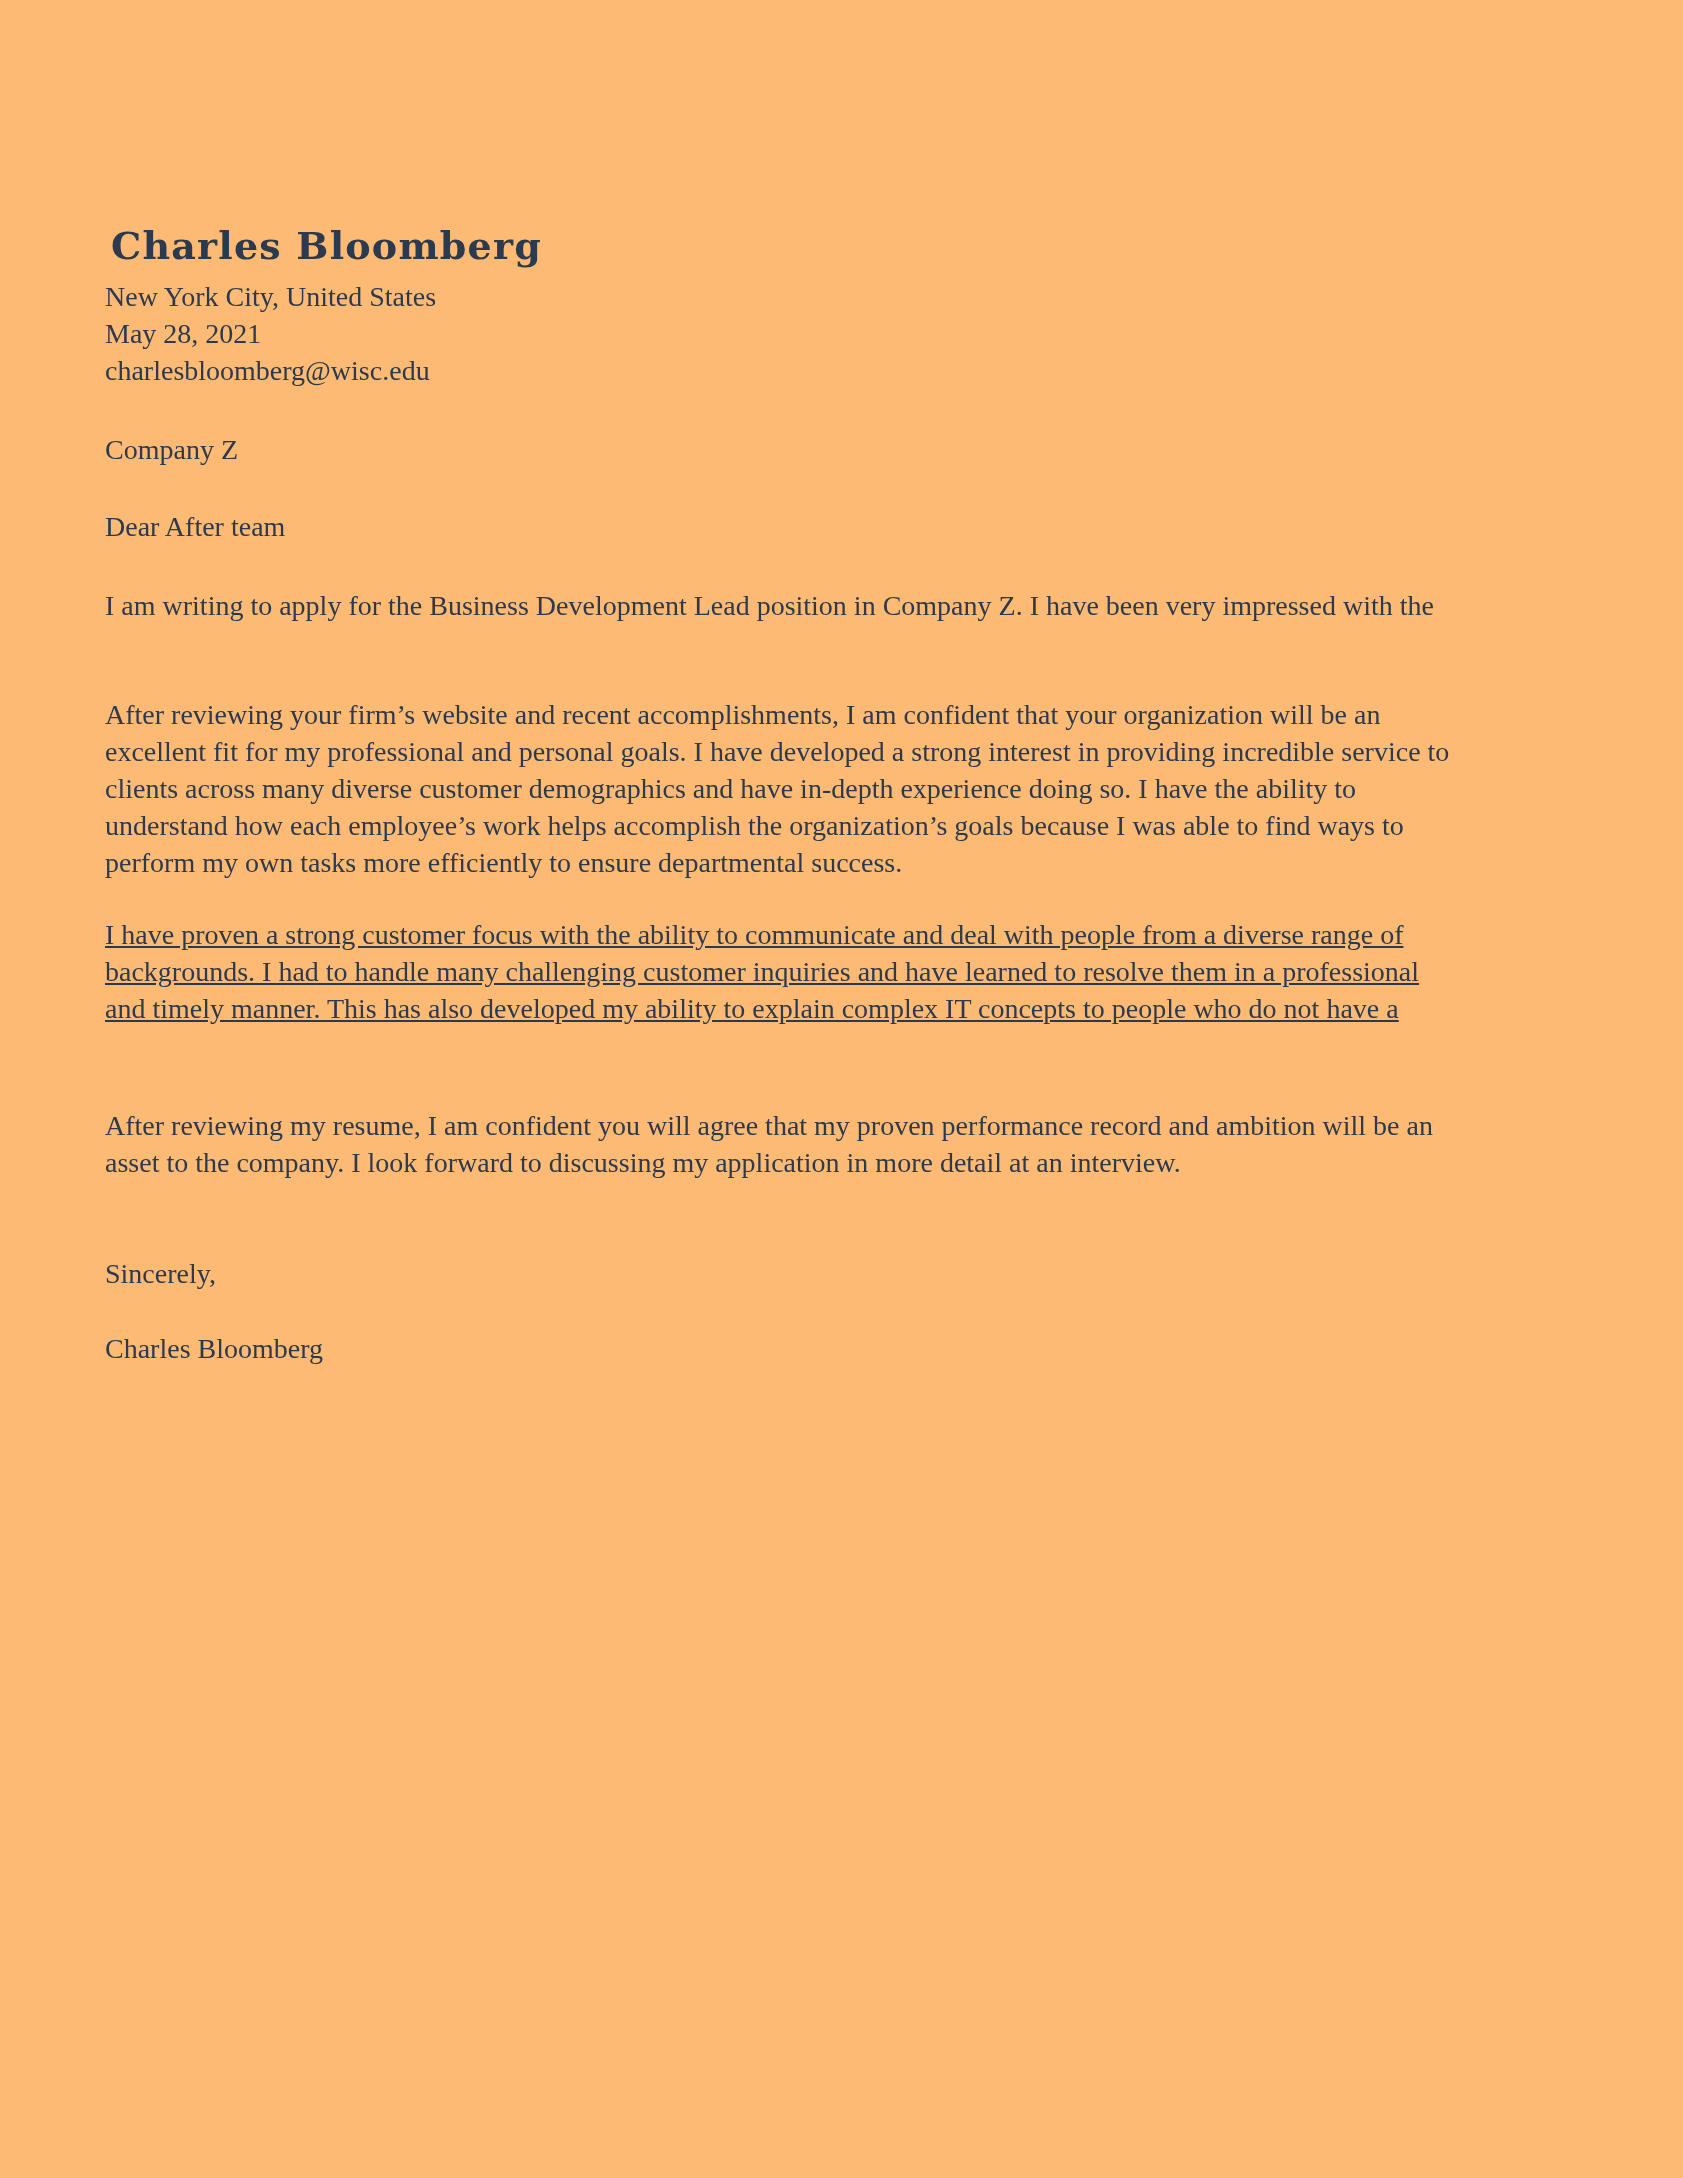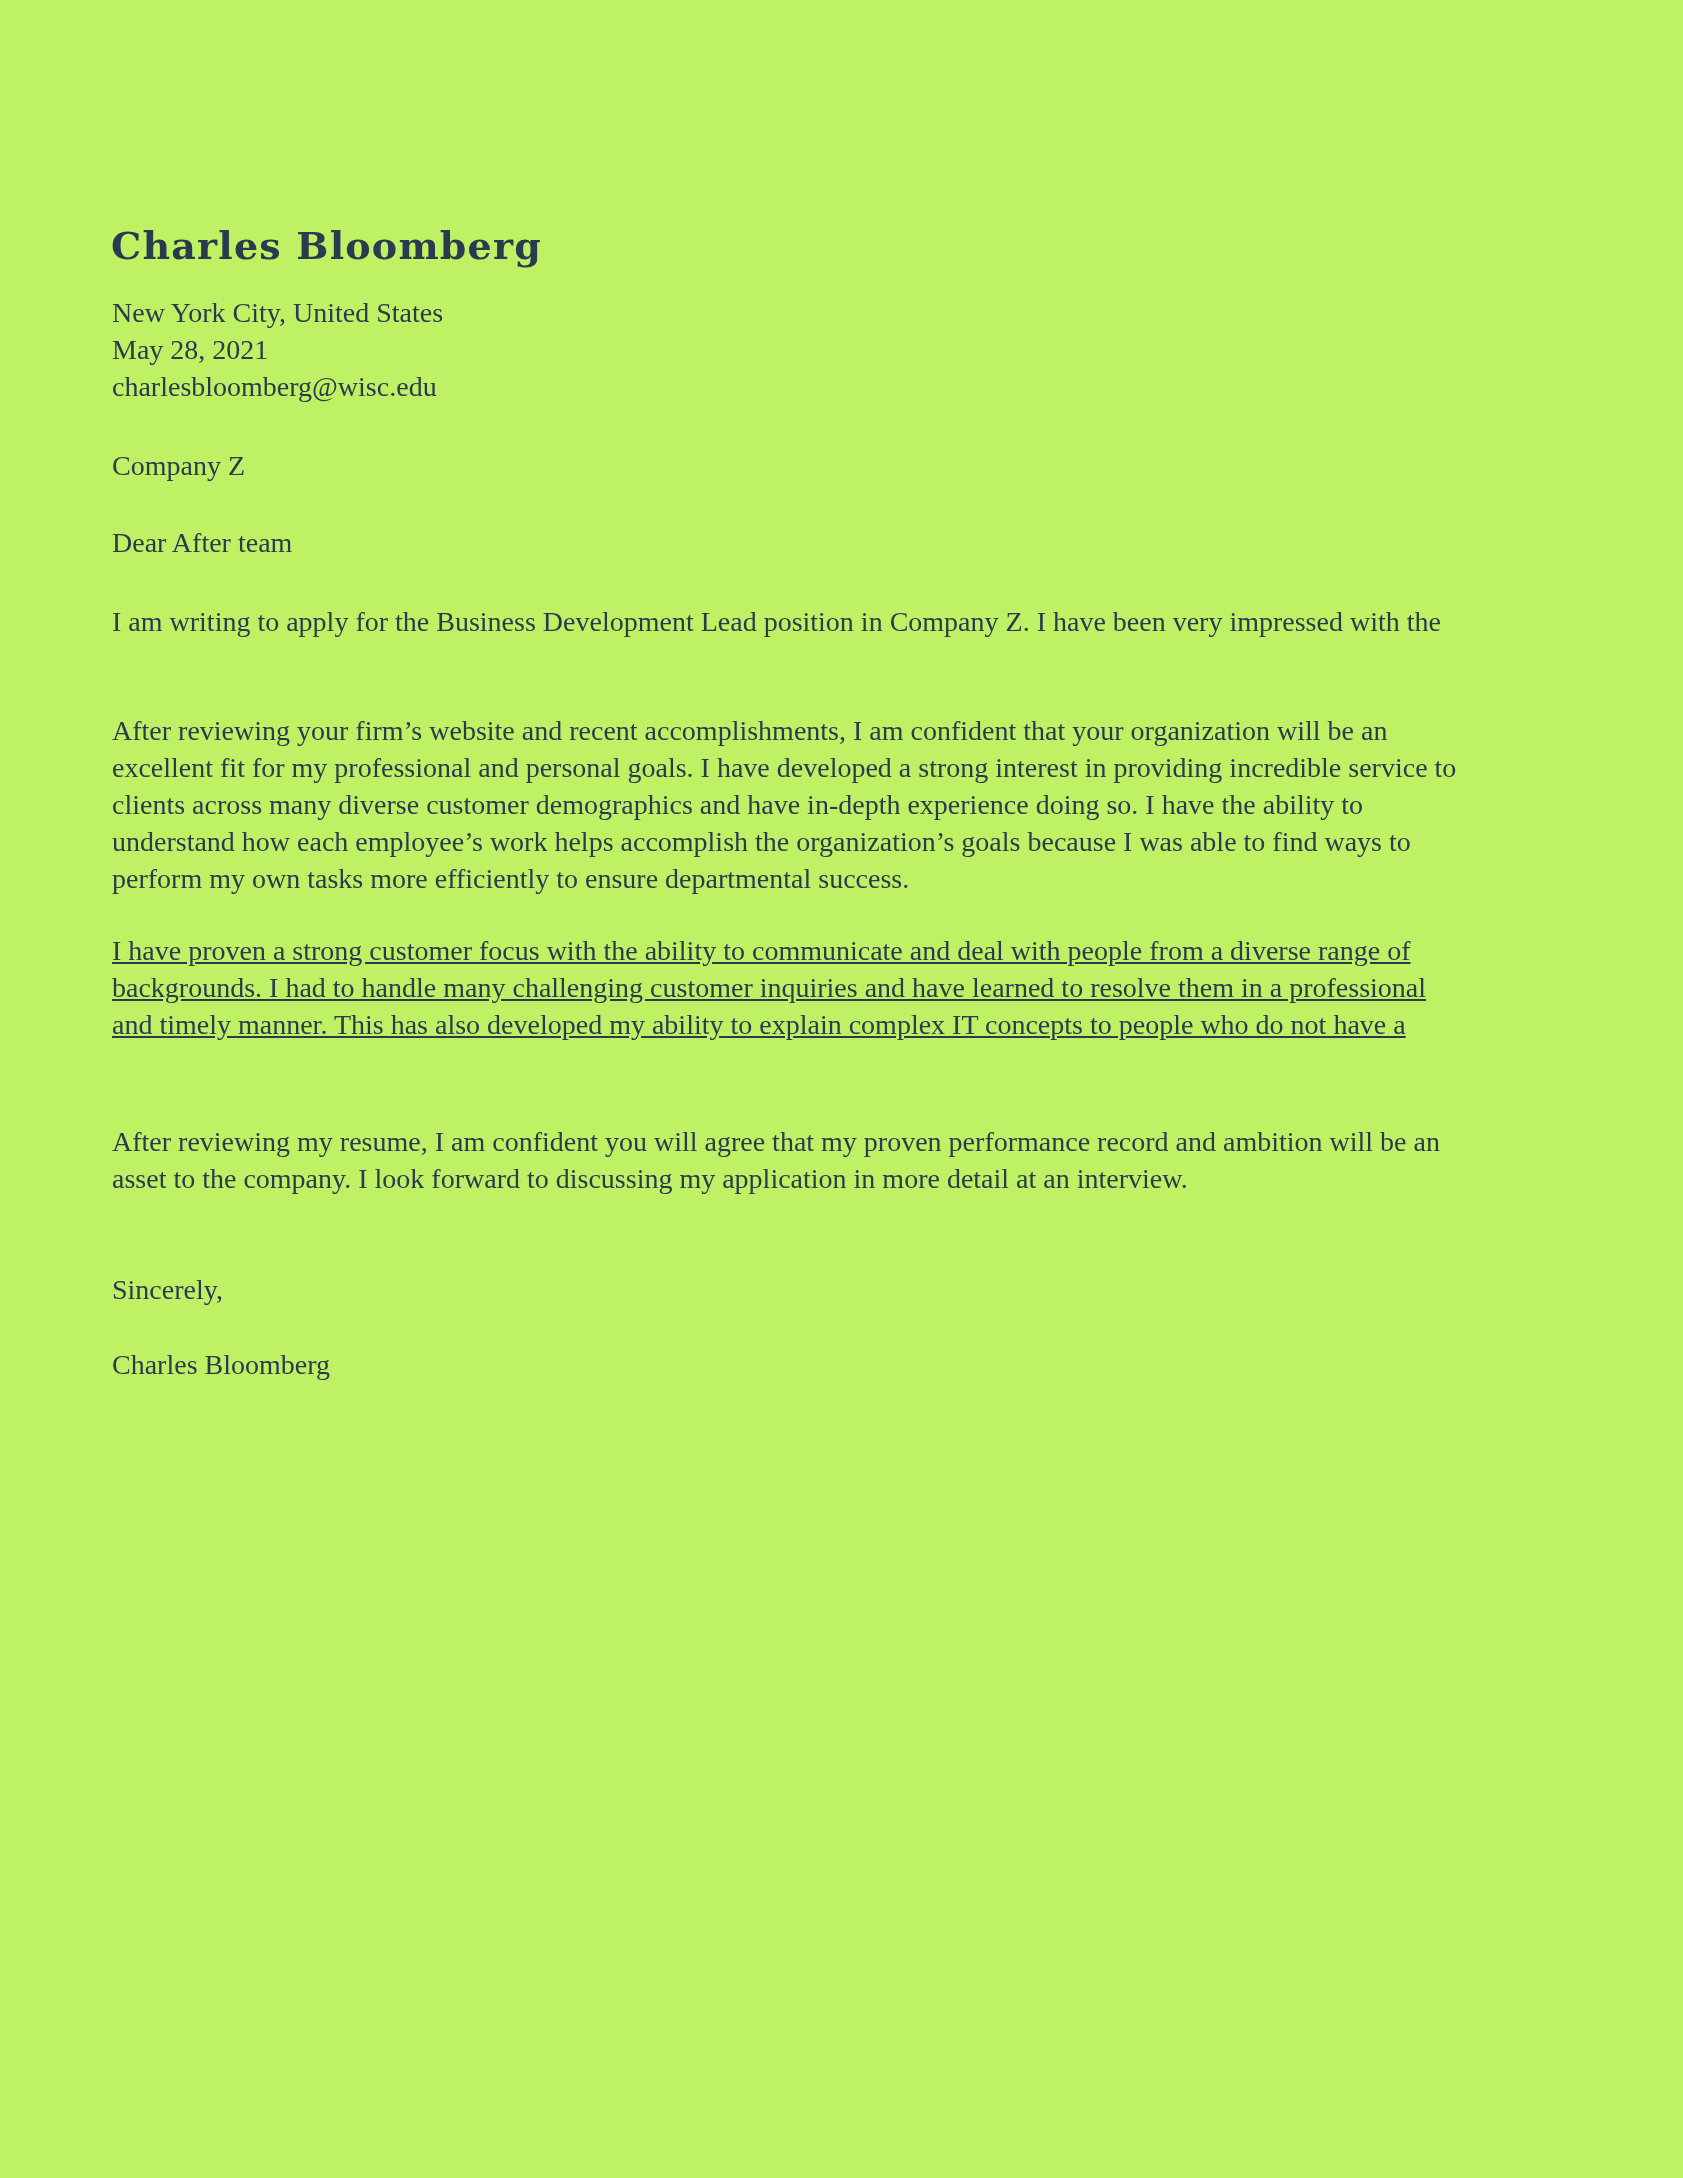--- a/index.html
+++ b/index.html
@@ -1,18 +1,18 @@
 <!DOCTYPE html>
 <html><head>
 <meta charset="utf-8">
 <style>
   html, body { margin: 0; padding: 0; background: #ffffff; }
   body { width: 1683px; height: 2178px; position: relative; overflow: hidden; }
-  .page { position: absolute; left: 0; top: 0; width: 1683px; height: 2178px; background: #bef264; color: #2d3a4d; font-family: "Liberation Serif", "DejaVu Serif", serif; }
-  .blk { position: absolute; left: 112px; width: 1465px; margin-top: 16px; }
+  .page { position: absolute; left: 0; top: 0; width: 1683px; height: 2178px; background: #fdba74; color: #2d3a4d; font-family: "Liberation Serif", "DejaVu Serif", serif; }
+  .blk { position: absolute; left: 105px; width: 1465px; }
   .line { display: block; height: 37px; line-height: 37px; font-size: 28px; white-space: nowrap; }
   .name { position: absolute; left: 111px; top: 222px; font-family: "DejaVu Serif", serif; font-weight: bold; font-size: 38px; letter-spacing: 1.2px; line-height: 48px; white-space: nowrap; color: #2b3a4e; }
   .contact .line { font-size: 28px; }
 </style>
 </head>
 <body>
 
 <div class="page">
 
   <div class="name">Charles Bloomberg</div>

